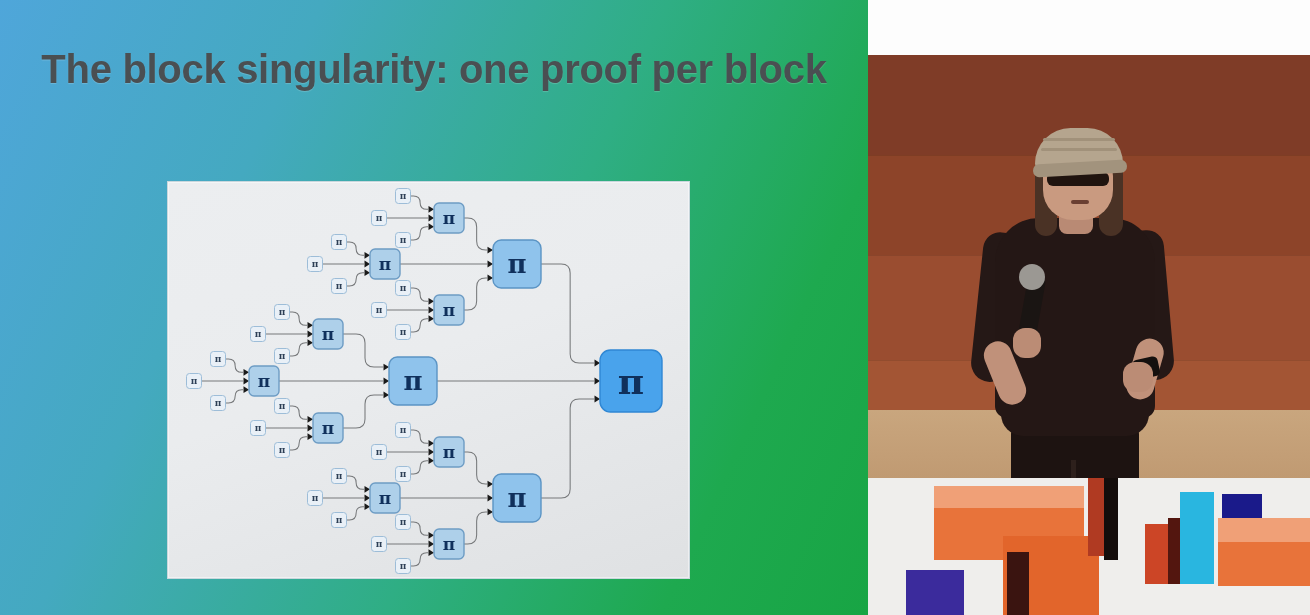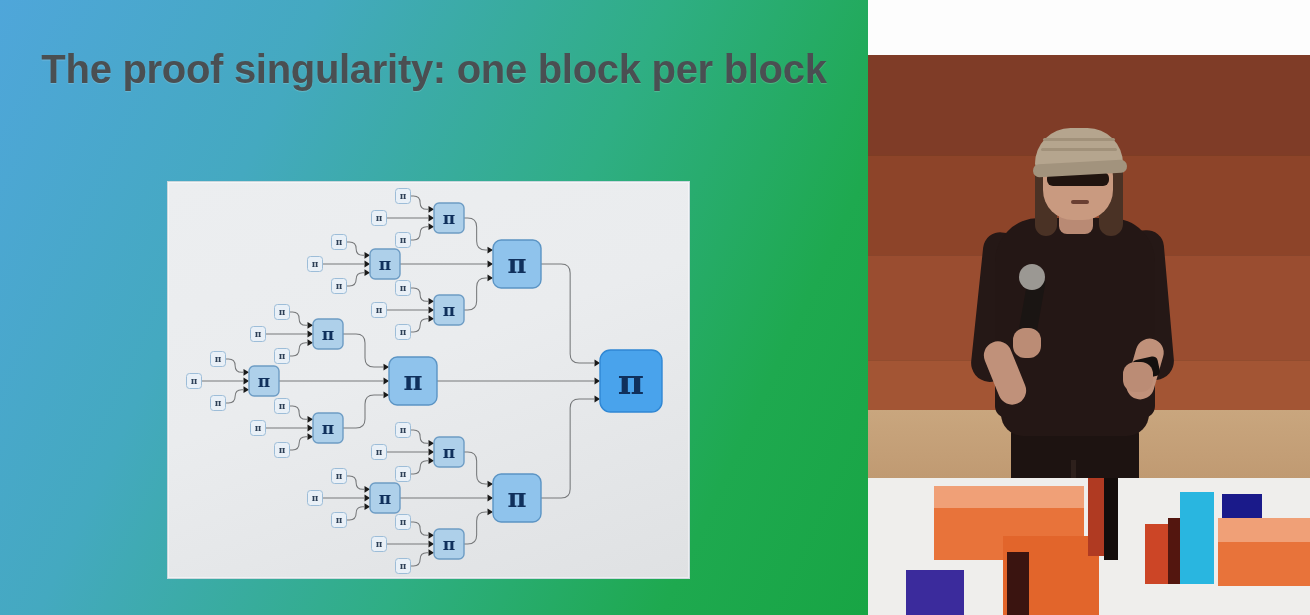--- a/index.html
+++ b/index.html
@@ -151,21 +151,21 @@
     left:126px; top:474px; width:12px; height:46px; background:#1b1412;
   }
 </style>
 </head>
 <body>
 
 <div id="stage">
 
   <div id="slide">
 
-    <div id="slide-title">The proof singularity: one block per block</div>
+    <div id="slide-title">The block singularity: one proof per block</div>
 
     <div id="diagram-panel">
       <svg id="tree-svg" viewBox="0 0 523 398">
         <g id="wires">
             <path d="M242.5,14 L245.475,14 Q252.125,14 252.125,20.65 L252.125,20.65 Q252.125,27.3 258.775,27.3 L260,27.3" class="wire"></path>
             <path d="M260.5,23.900000000000002 L266,27.3 L260.5,30.7 Z" fill="#1a1a1a"></path>
             <path d="M218.5,36 L260,36" class="wire"></path>
             <path d="M260.5,32.6 L266,36 L260.5,39.4 Z" fill="#1a1a1a"></path>
             <path d="M242.5,58 L245.475,58 Q252.125,58 252.125,51.35 L252.125,51.35 Q252.125,44.7 258.775,44.7 L260,44.7" class="wire"></path>
             <path d="M260.5,41.300000000000004 L266,44.7 L260.5,48.1 Z" fill="#1a1a1a"></path>

